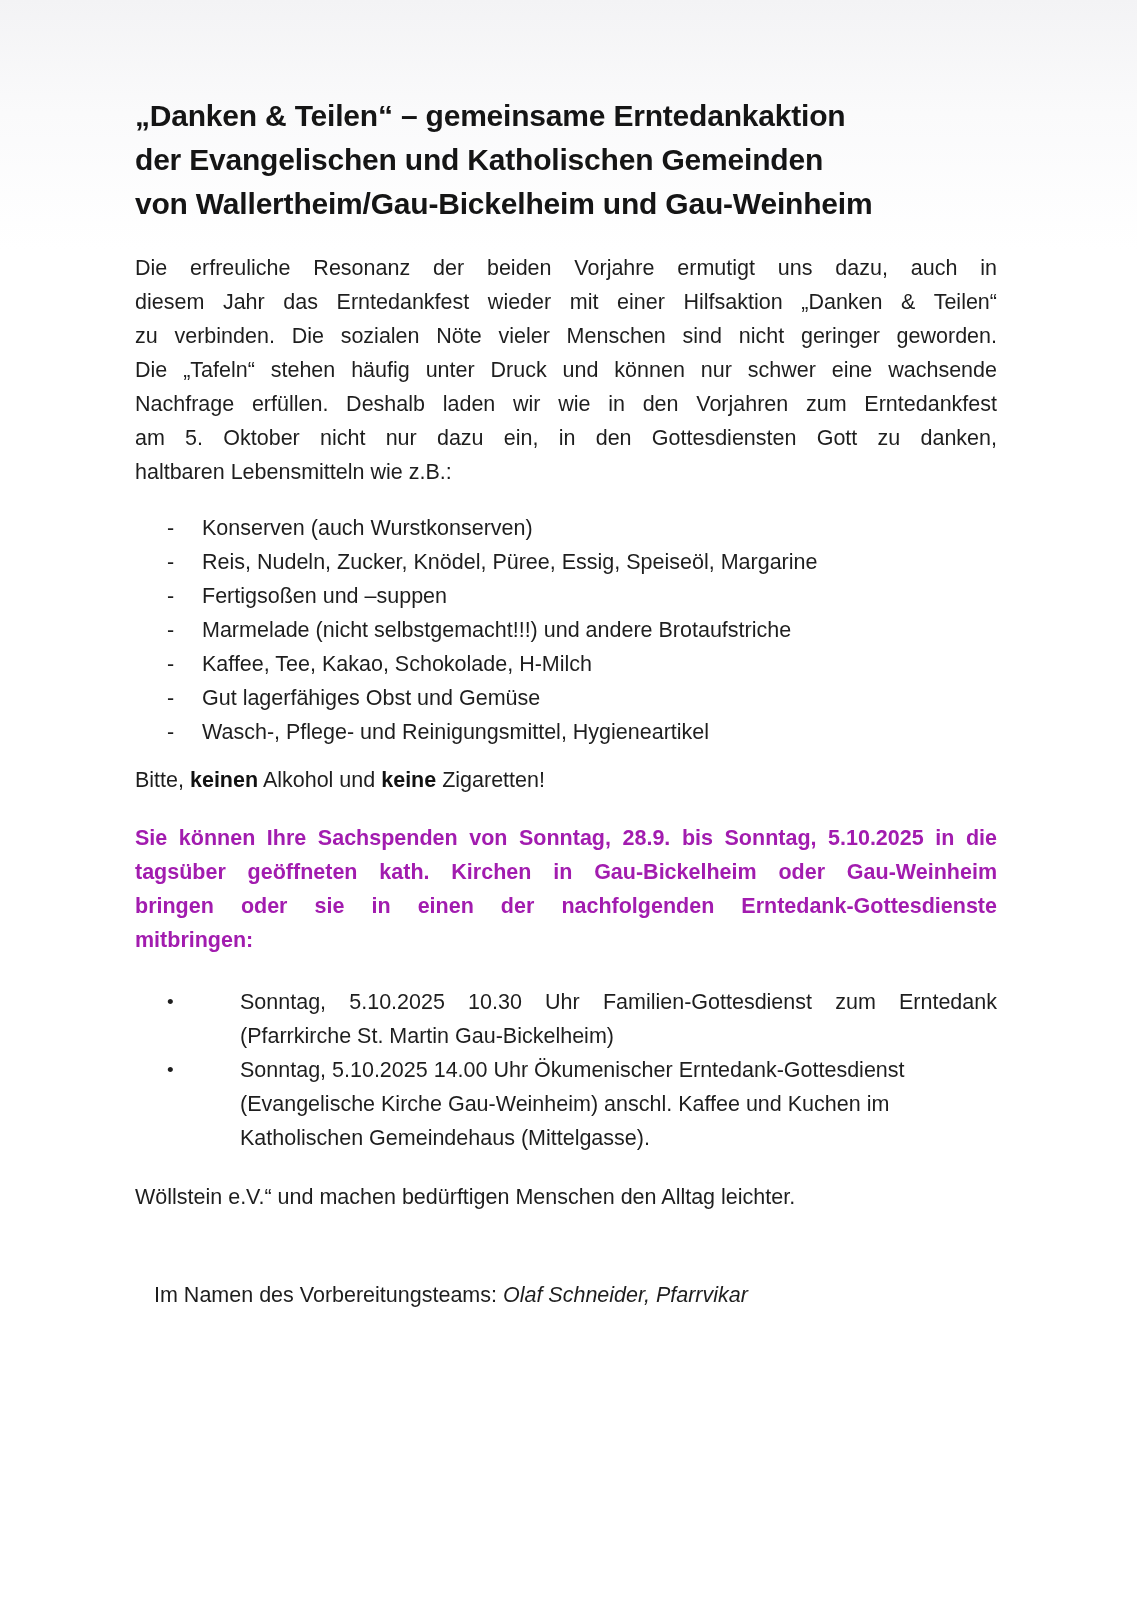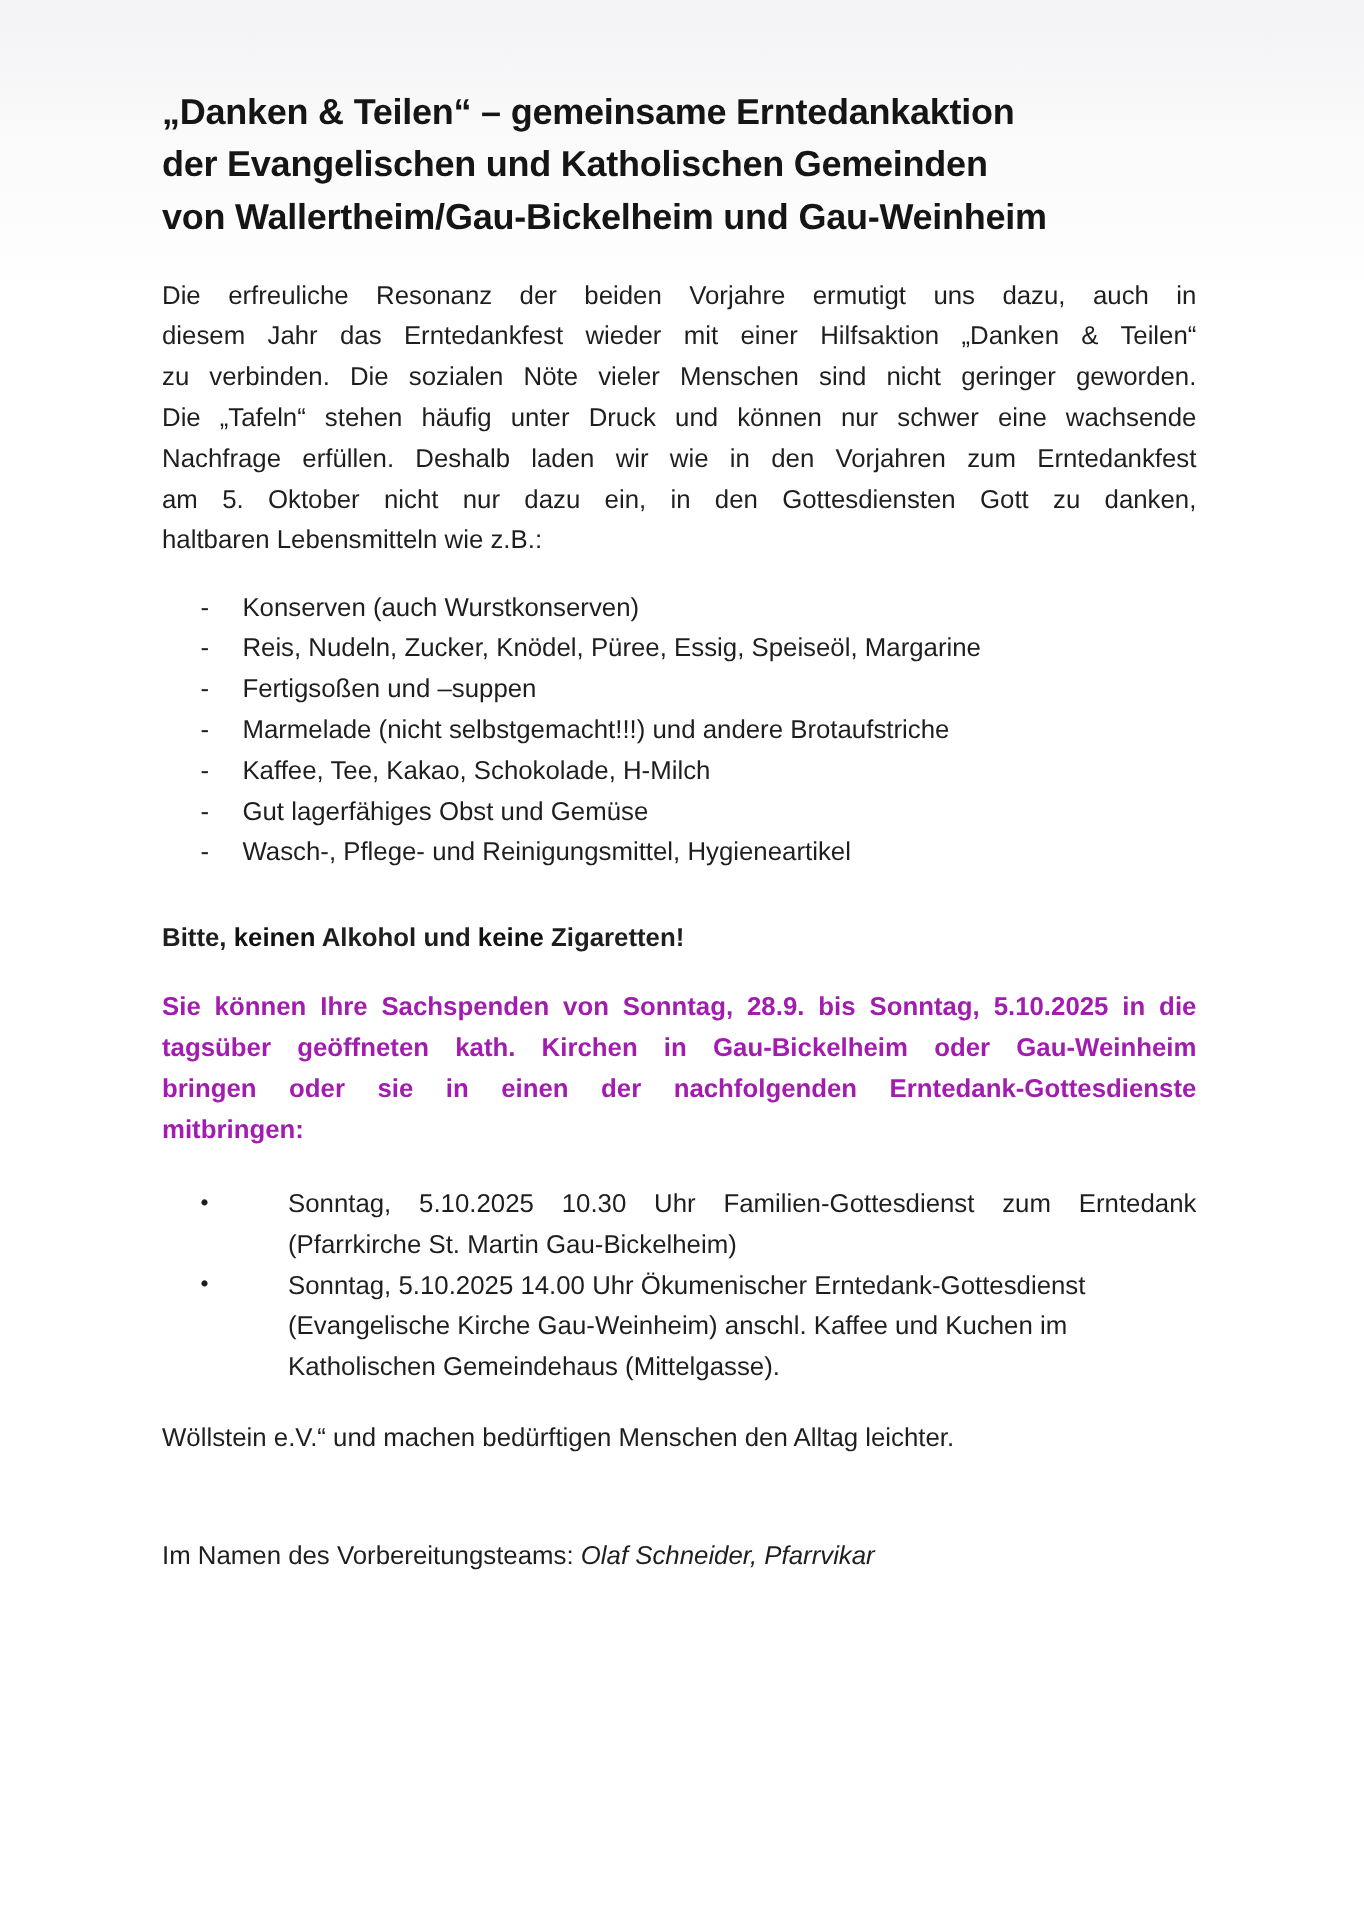--- a/index.html
+++ b/index.html
@@ -21,21 +21,21 @@
   .page::before {
     content: "";
     position: absolute;
     top: 0; left: 0; right: 0;
     height: 250px;
     background: linear-gradient(180deg, #f3f3f5 0%, #fafafb 45%, #ffffff 100%);
     pointer-events: none;
   }
   .content {
     position: relative;
-    padding: 72px 140px 0 135px;
+    padding: 94px 140px 0 135px;
     box-sizing: border-box;
   }
   .doc-title {
     font-size: 30px;
     font-weight: bold;
     line-height: 44px;
     color: #151515;
     letter-spacing: -0.2px;
   }
   .para {
@@ -57,24 +57,23 @@
     align-items: flex-start;
     padding-left: 32px;
     font-size: 21.5px;
     line-height: 34px;
   }
   .list-row .marker {
     flex: none;
     width: 35px;
   }
   .note-line {
-    margin-top: 37px;
+    margin-top: 14px;
     font-size: 21.5px;
     line-height: 34px;
-    font-weight: bold;
   }
   .note-line b { color: #111; }
   .dropoff {
     margin-top: 24px;
     font-weight: bold;
     color: #a21caf;
   }
   .bullet-list {
     margin-top: 28px;
   }
@@ -89,20 +88,21 @@
     flex: none;
     width: 35px;
     font-size: 19px;
   }
   .bullet-text { flex: 1; min-width: 0; margin-left: 38px; }
   .closing { margin-top: 25px; }
   .signature {
     margin-top: 64px;
     font-size: 21.5px;
     line-height: 34px;
+    margin-left: 19px;
   }
   .signature .sig-name { font-style: italic; }
 </style>
 </head>
 <body>
 
 <div class="page">
   <div class="content">
 
     <div class="doc-title">

